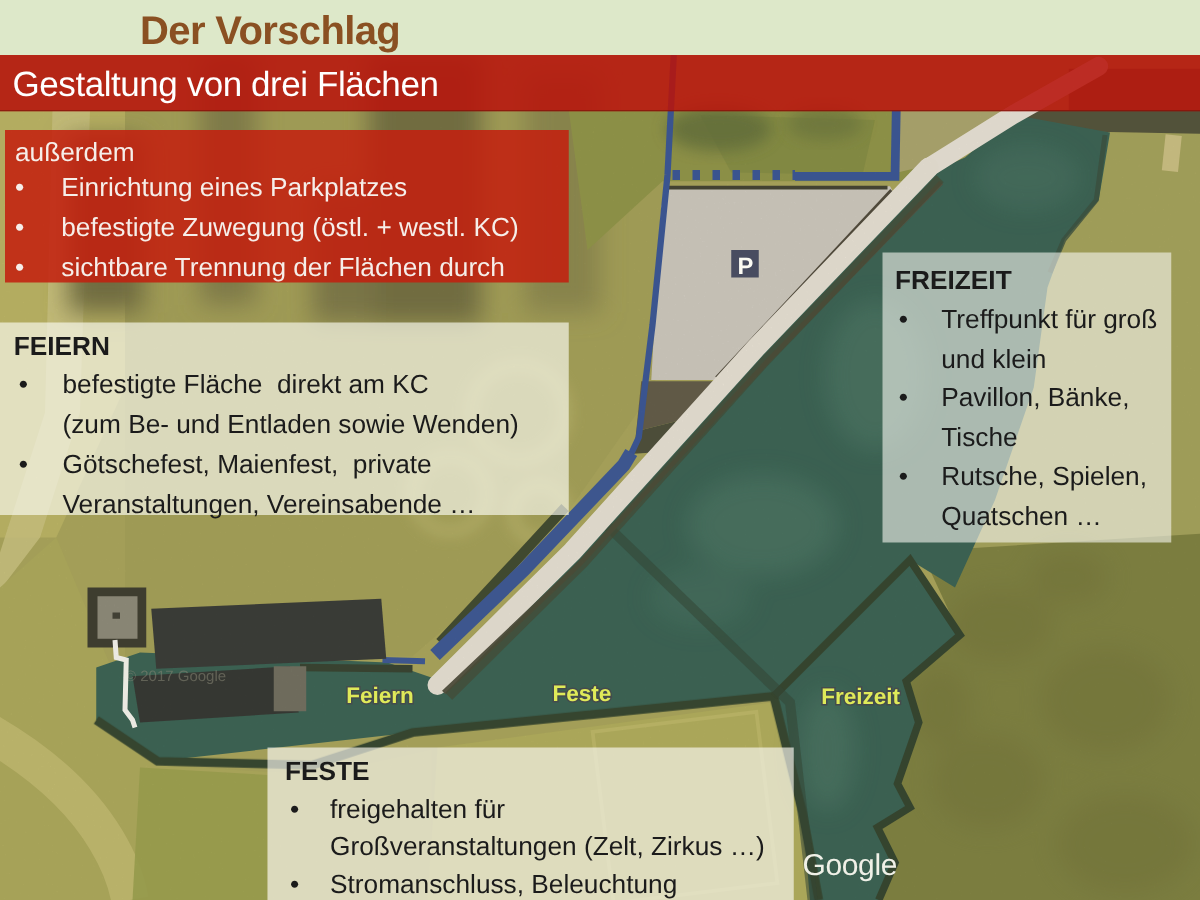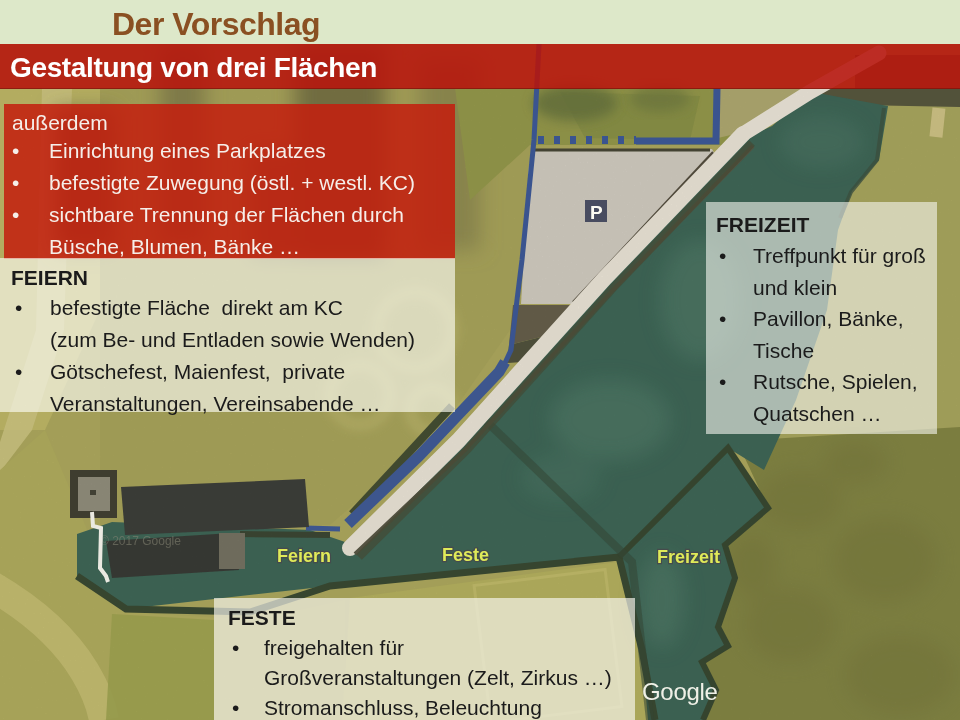--- a/index.html
+++ b/index.html
@@ -172,23 +172,23 @@
 </svg>
 
 <div class="abs" style="left:0;top:44px;width:960px;height:676px;background:rgba(214,202,96,0.08);pointer-events:none;"></div>
 
 <div class="abs" style="left:0;top:0;width:960px;height:44px;background:#dde8c9;"></div>
 
 <div class="abs" style="left:112px;top:6px;font-size:32px;letter-spacing:-0.5px;font-weight:bold;color:#8a5022;">Der Vorschlag</div>
 
 <div class="abs" style="left:0;top:44px;width:960px;height:44px;background:rgba(183,20,12,0.88);border-bottom:1px solid rgba(110,20,10,0.55);"></div>
 
-<div class="abs" style="left:10px;top:52px;font-size:28px;letter-spacing:-0.35px;font-weight:bold;color:#ffffff;">Gestaltung von drei Flächen</div>
-
-<div class="abs" style="left:4px;top:104px;width:451px;height:155px;background:rgba(196,30,14,0.86);color:#f6eee9;font-size:21px;overflow:hidden;">
+<div class="abs" style="left:10px;top:52px;font-size:28px;letter-spacing:-0.35px;font-weight:normal;color:#ffffff;">Gestaltung von drei Flächen</div>
+
+<div class="abs" style="left:4px;top:104px;width:451px;height:122px;background:rgba(196,30,14,0.86);color:#f6eee9;font-size:21px;overflow:hidden;">
   <div style="padding:6px 0 0 8px;line-height:25px;">außerdem</div>
   <div class="bul" style="padding-left:45px;line-height:32px;"><span class="b" style="left:8px;">•</span>Einrichtung eines Parkplatzes</div>
   <div class="bul" style="padding-left:45px;line-height:32px;"><span class="b" style="left:8px;">•</span>befestigte Zuwegung (östl. + westl. KC)</div>
   <div class="bul" style="padding-left:45px;line-height:32px;"><span class="b" style="left:8px;">•</span>sichtbare Trennung der Flächen durch<br>Büsche, Blumen, Bänke …</div>
 </div>
 
 <div class="abs" style="left:0;top:258px;width:455px;height:154px;background:rgba(250,250,242,0.66);color:#1b1b1b;font-size:21px;">
   <div style="padding:5px 0 0 11px;font-weight:bold;line-height:29px;">FEIERN</div>
   <div class="bul" style="padding-left:50px;line-height:32px;"><span class="b" style="left:15px;">•</span>befestigte Fläche&nbsp; direkt am KC<br>(zum Be- und Entladen sowie Wenden)</div>
   <div class="bul" style="padding-left:50px;line-height:32px;"><span class="b" style="left:15px;">•</span>Götschefest, Maienfest,&nbsp; private<br>Veranstaltungen, Vereinsabende …</div>

